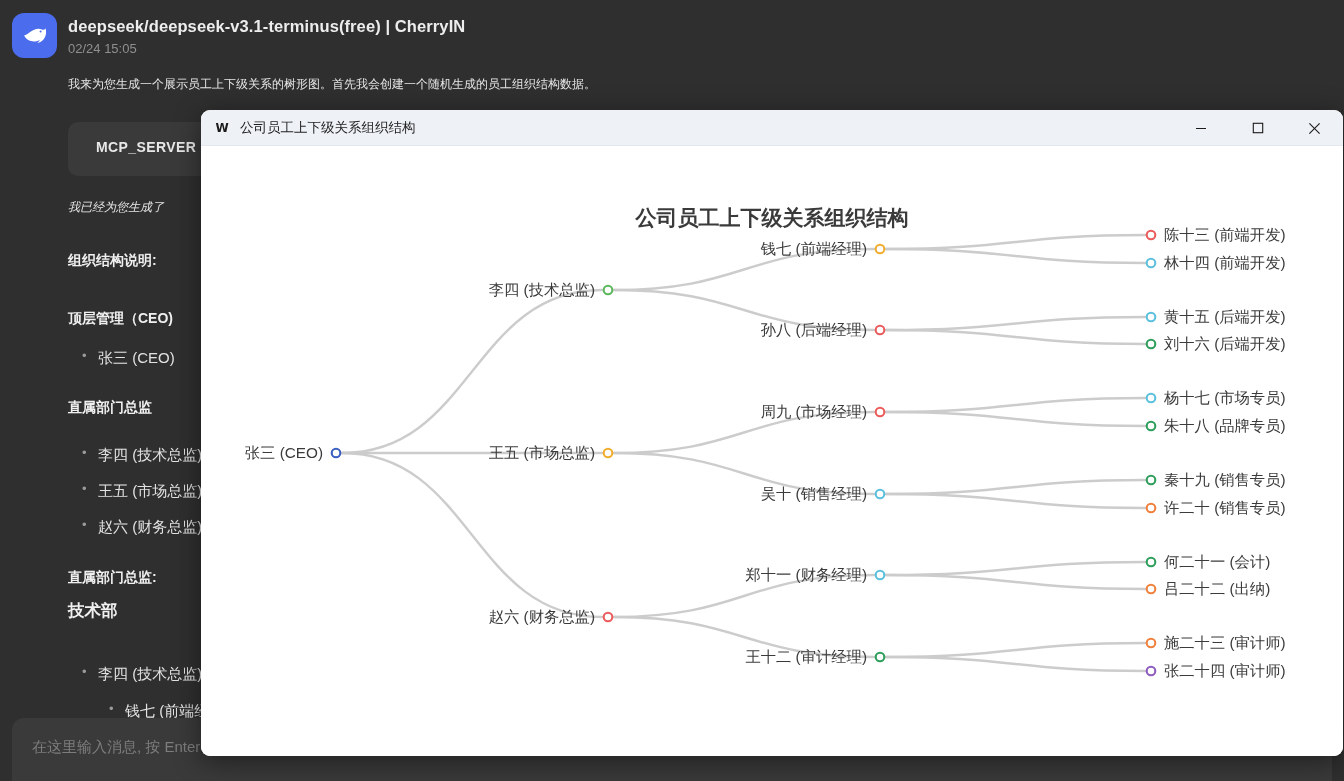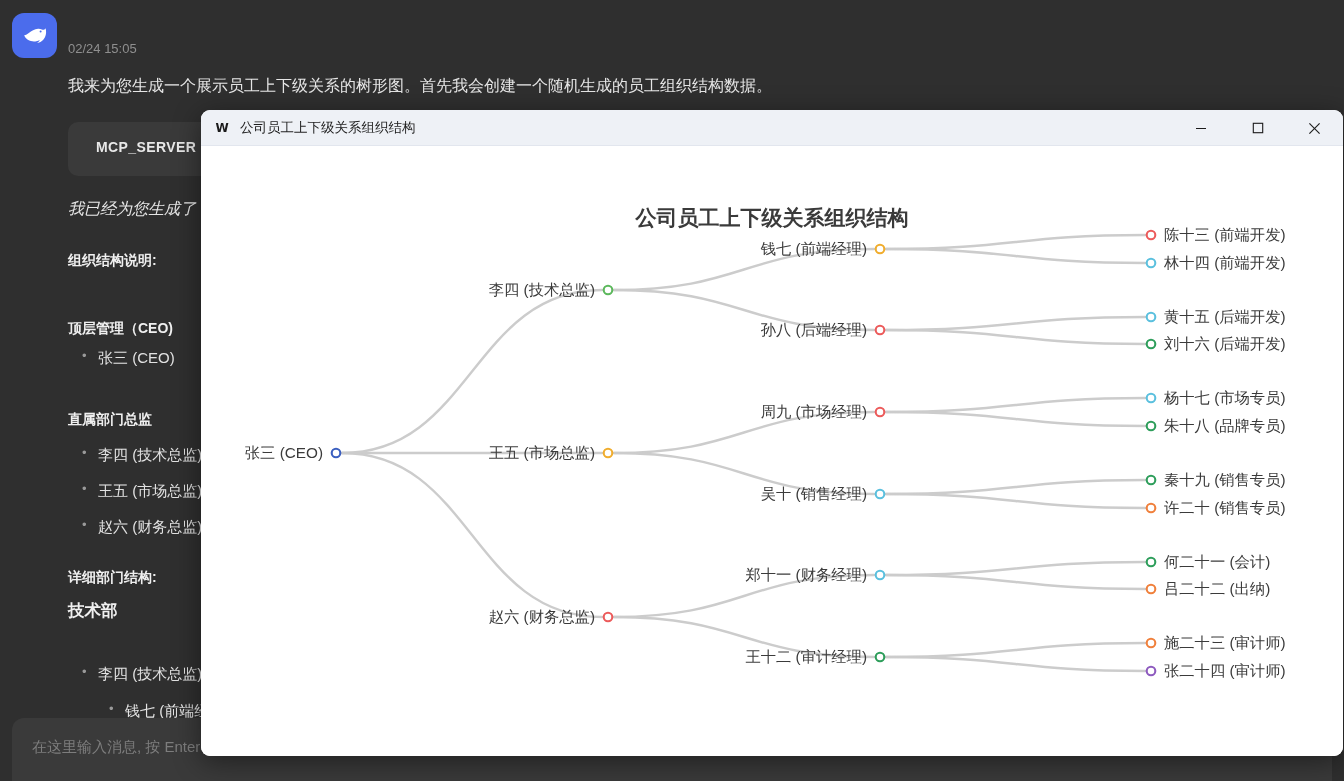--- a/index.html
+++ b/index.html
@@ -30,21 +30,21 @@
     font-size: 16.5px; font-weight: bold; color: #ededed;
     letter-spacing: 0.1px; white-space: nowrap;
   }
   .model-time {
     position: absolute; left: 68px; top: 41px;
     font-size: 13px; color: #8f8f8f; white-space: nowrap;
   }
 
   .msg-line {
     position: absolute; left: 68px;
-    font-size: 16px; color: #e6e6e6; white-space: nowrap;
+    font-size: 12px; color: #e6e6e6; white-space: nowrap;
   }
   #intro-line { top: 76px; }
   #result-line { top: 199px; font-style: italic; }
 
   .mcp-card {
     position: absolute; left: 68px; top: 122px;
     width: 1240px; height: 54px;
     background: #3a3a3a; border-radius: 10px;
   }
   .mcp-label {
@@ -141,40 +141,41 @@
 
 <div class="chat-app">
 
   <div class="chat-header">
     <div class="avatar">
       <svg width="30" height="30" viewBox="0 0 30 30">
         <path d="M25.5 7.2c-.8 1.6-2.2 1.9-3.6 1.3-1.1-.5-2.4-.9-3.8-.8-3.6.2-6.6 2.1-9.3 4.3-1.4 1.1-2.8 2.1-4.6 2.3.5 1.9 1.9 3.4 3.6 4.4 2.6 1.6 5.6 2 8.6 1.5 1.2-.2 2.4-.6 3.4-1.3-.6 1.6-1.9 2.6-3.4 3.2 2.9-.2 5.5-1.6 7.3-3.9 2-2.5 2.7-5.6 2.3-8.7-.1-.8-.3-1.6-.5-2.3z" fill="#ffffff"></path>
         <circle cx="20.6" cy="10.6" r="1.0" fill="#4b6cec"></circle>
       </svg>
     </div>
+    <div class="model-title">deepseek/deepseek-v3.1-terminus(free) | CherryIN</div>
     <div class="model-time">02/24 15:05</div>
   </div>
 
   <div class="msg-line" id="intro-line">我来为您生成一个展示员工上下级关系的树形图。首先我会创建一个随机生成的员工组织结构数据。</div>
 
   <div class="mcp-card">
     <div class="mcp-label">MCP_SERVER :</div>
   </div>
 
   <div class="msg-line" id="result-line">我已经为您生成了</div>
 
   <div id="doc-body">
       <div class="doc-h" style="top: 252px;">组织结构说明:</div>
-      <div class="doc-h" style="top: 320px; text-align: right;">顶层管理（CEO)</div>
+      <div class="doc-h" style="top: 310px; text-align: right;">顶层管理（CEO)</div>
       <div class="doc-li" style="left: 98px; top: 349px;">张三 (CEO)</div>
-      <div class="doc-h" style="top: 399px; margin-top: 12px;">直属部门总监</div>
+      <div class="doc-h" style="top: 399px;">直属部门总监</div>
       <div class="doc-li" style="left: 98px; top: 446px;">李四 (技术总监)</div>
       <div class="doc-li" style="left: 98px; top: 482px;">王五 (市场总监)</div>
       <div class="doc-li" style="left: 98px; top: 518px;">赵六 (财务总监)</div>
-      <div class="doc-h" style="top: 569px;">详细部门结构:</div>
+      <div class="doc-h" style="top: 569px;">直属部门总监:</div>
       <div class="doc-h big" style="top: 600px;">技术部</div>
       <div class="doc-li" style="left: 98px; top: 665px;">李四 (技术总监)</div>
       <div class="doc-li" style="left: 125px; top: 702px;">钱七 (前端经理)</div>
     </div>
 
   <div class="composer">
     <div class="composer-placeholder">在这里输入消息, 按 Enter 发送</div>
   </div>
 </div>
 

